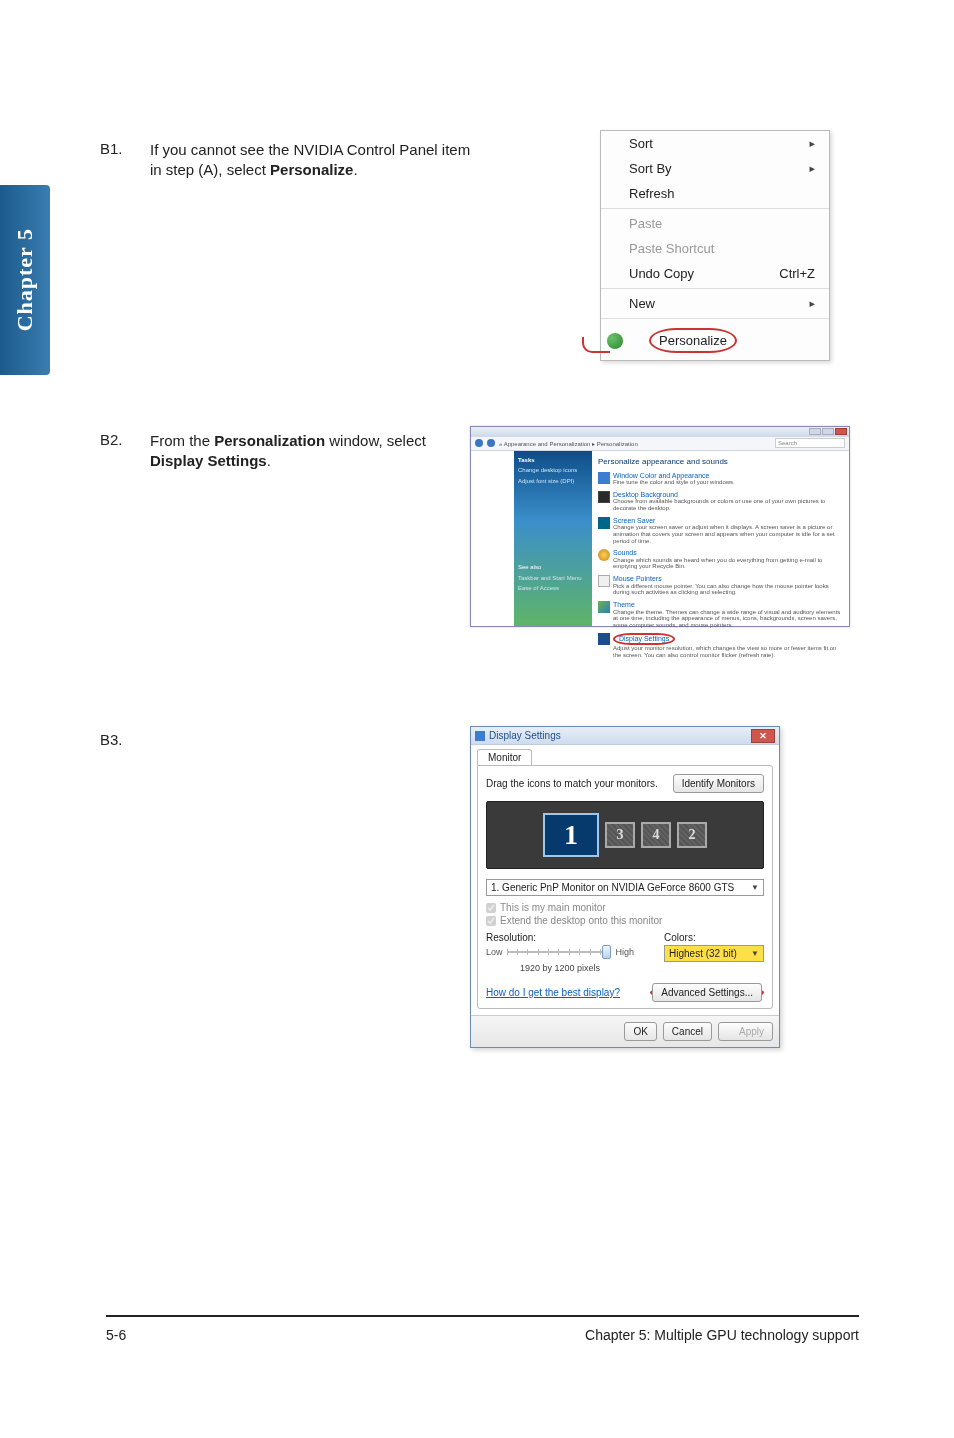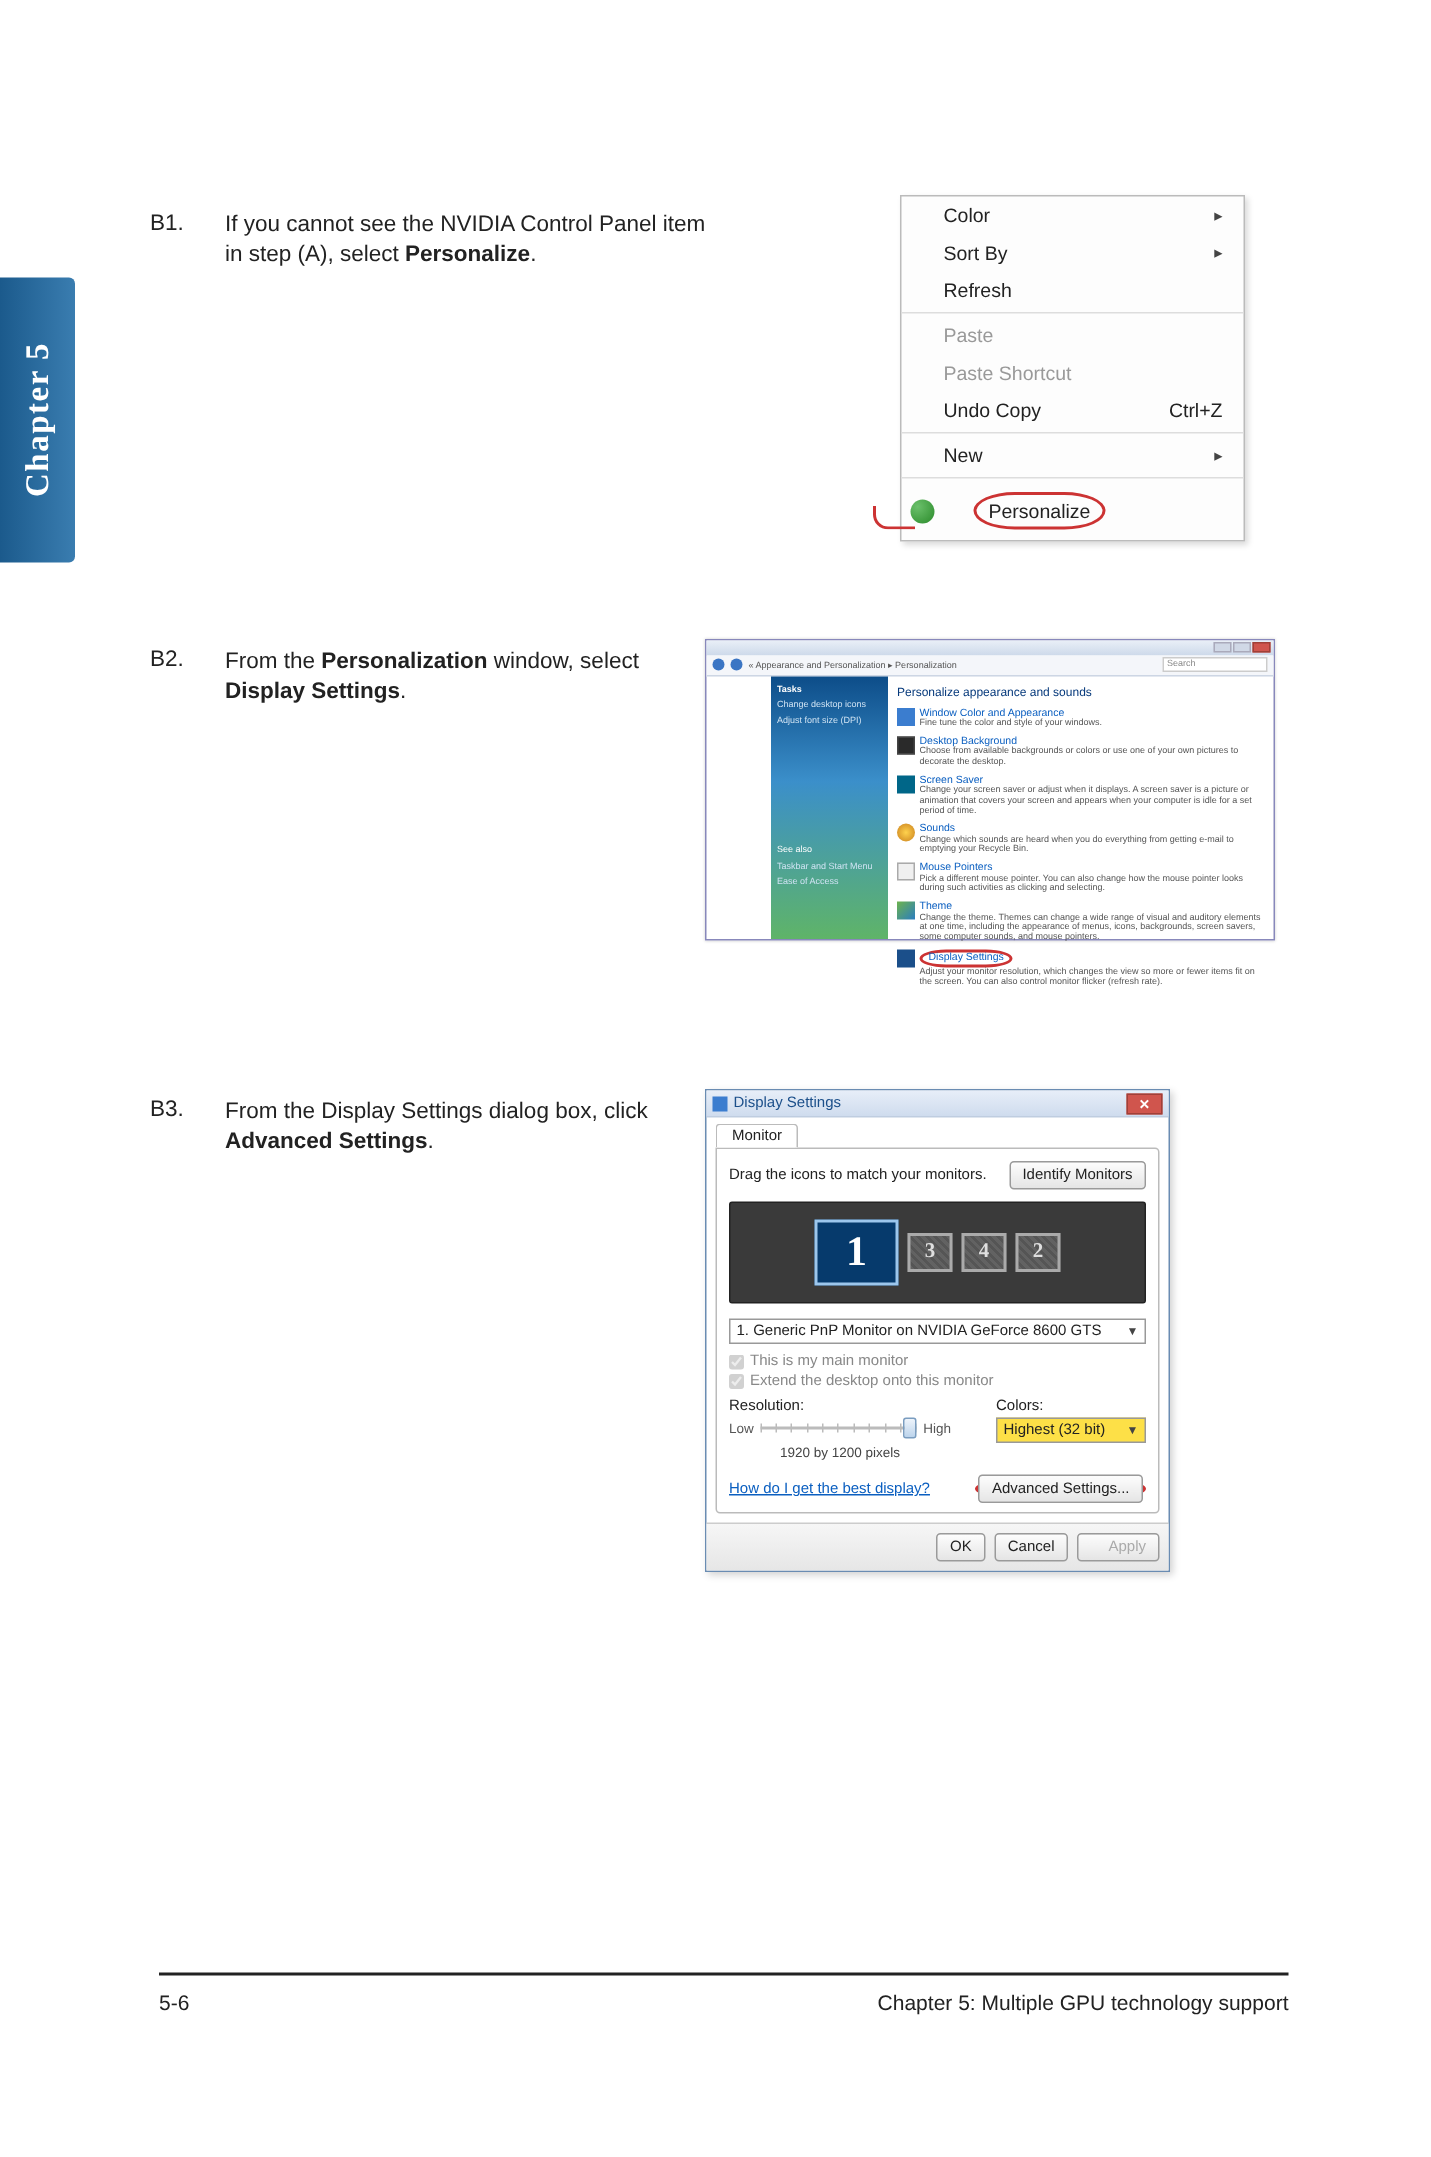--- a/index.html
+++ b/index.html
@@ -289,21 +289,21 @@
 
   <div class="step">
     <div class="step-num">B1.</div>
     <div class="step-text">
       <span>If you cannot see the NVIDIA Control Panel item in step (A), select </span><b>Personalize</b><span>.</span>
     </div>
 
     <div class="step1-img">
       <div class="context-menu">
         <div class="cm-item cm-arrow">
-          <span>Color</span>
+          <span>Sort</span>
         </div>
         <div class="cm-item cm-arrow">
           <span>Sort By</span>
         </div>
         <div class="cm-item">
           <span>Refresh</span>
         </div>
         <div class="cm-sep"></div>
         <div class="cm-item disabled">
           <span>Paste</span>
@@ -418,23 +418,20 @@
               </div>
             </div>
           </div>
         </div>
       </div>
     </div>
   </div>
 
   <div class="step step3">
     <div class="step-num">B3.</div>
-    <div class="step-text-wide">
-      <span>From the Display Settings dialog box, click </span><b>Advanced Settings</b><span>.</span>
-    </div>
 
     <div class="step3-img">
       <div class="ds-window">
         <div class="ds-title">
           <div class="left">
             <div class="icon"></div>
             <div class="title-text">Display Settings</div>
           </div>
           <div class="ds-close">✕</div>
         </div>

